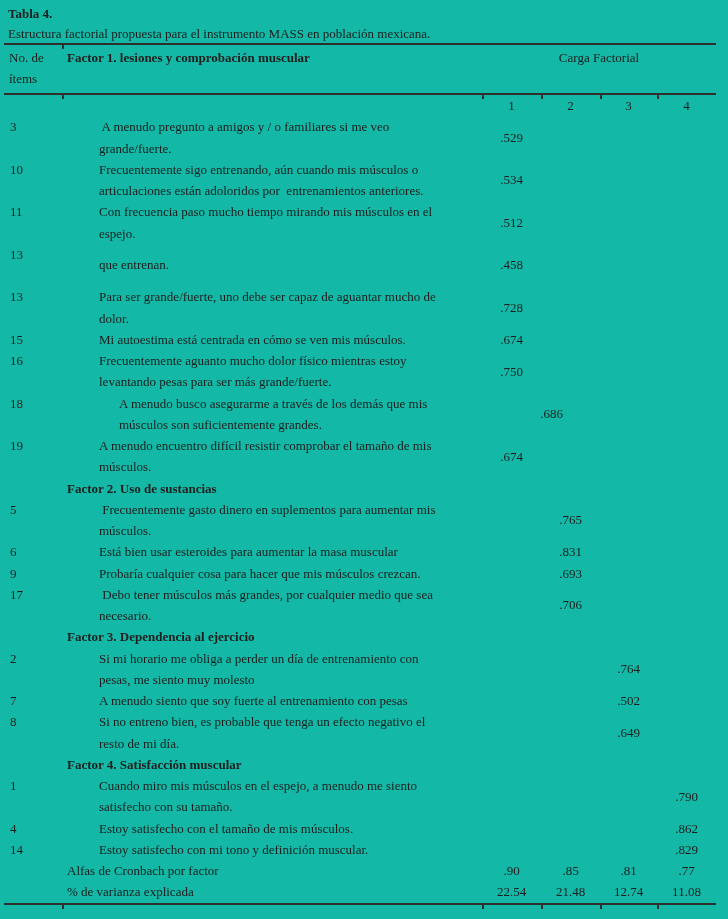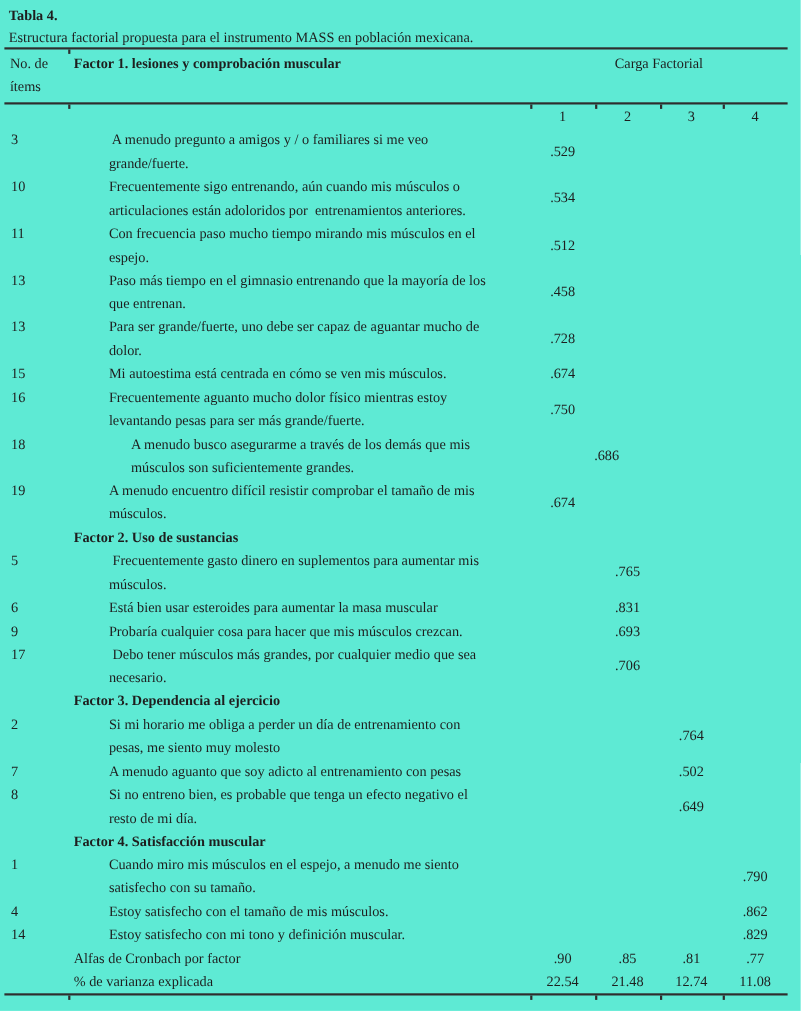--- a/index.html
+++ b/index.html
@@ -1,17 +1,17 @@
 <!DOCTYPE html>
 <html><head>
 <meta charset="utf-8">
 <style>
   html,body{margin:0;padding:0;background:#fff;}
   .page{
-    position:relative;width:728px;height:919px;background:#5eead4;
+    position:relative;width:728px;height:919px;background:#14b8a6;
     color:#1e1e1e;font-family:"Liberation Serif","DejaVu Serif",serif;
     font-size:13px;overflow:hidden;
   }
   .title{padding:4px 0 0 8px;height:20px;line-height:20px;font-weight:bold;}
   .subtitle{padding-left:8px;height:19px;line-height:19px;}
   .rule{position:relative;margin-left:4px;width:712px;height:2px;background:#2e2e2e;}
   .tick{position:absolute;top:2px;width:2px;height:4px;background:#2e2e2e;}
   .thead{
     display:grid;grid-template-columns:58px 420px 234px;
     margin-left:4px;height:48px;line-height:21px;padding-top:2px;box-sizing:border-box;
@@ -98,21 +98,20 @@
           <div class="ln">espejo.</div>
         </div>
         <div class="c-num">.512</div>
         <div class="c-num"></div>
         <div class="c-num"></div>
         <div class="c-num"></div>
       </div>
       <div class="row" style="height: 42.5px;">
         <div class="c-itemno">13</div>
         <div class="c-statement">
-          <div class="ln">Paso más tiempo en el gimnasio entrenando que la mayoría de los</div>
           <div class="ln">que entrenan.</div>
         </div>
         <div class="c-num">.458</div>
         <div class="c-num"></div>
         <div class="c-num"></div>
         <div class="c-num"></div>
       </div>
       <div class="row" style="height: 42.5px;">
         <div class="c-itemno">13</div>
         <div class="c-statement">
@@ -232,21 +231,21 @@
           <div class="ln">pesas, me siento muy molesto</div>
         </div>
         <div class="c-num"></div>
         <div class="c-num"></div>
         <div class="c-num">.764</div>
         <div class="c-num"></div>
       </div>
       <div class="row" style="height: 21.25px;">
         <div class="c-itemno">7</div>
         <div class="c-statement">
-          <div class="ln">A menudo aguanto que soy adicto al entrenamiento con pesas</div>
+          <div class="ln">A menudo siento que soy fuerte al entrenamiento con pesas</div>
         </div>
         <div class="c-num"></div>
         <div class="c-num"></div>
         <div class="c-num">.502</div>
         <div class="c-num"></div>
       </div>
       <div class="row" style="height: 42.5px;">
         <div class="c-itemno">8</div>
         <div class="c-statement">
           <div class="ln">Si no entreno bien, es probable que tenga un efecto negativo el</div>

